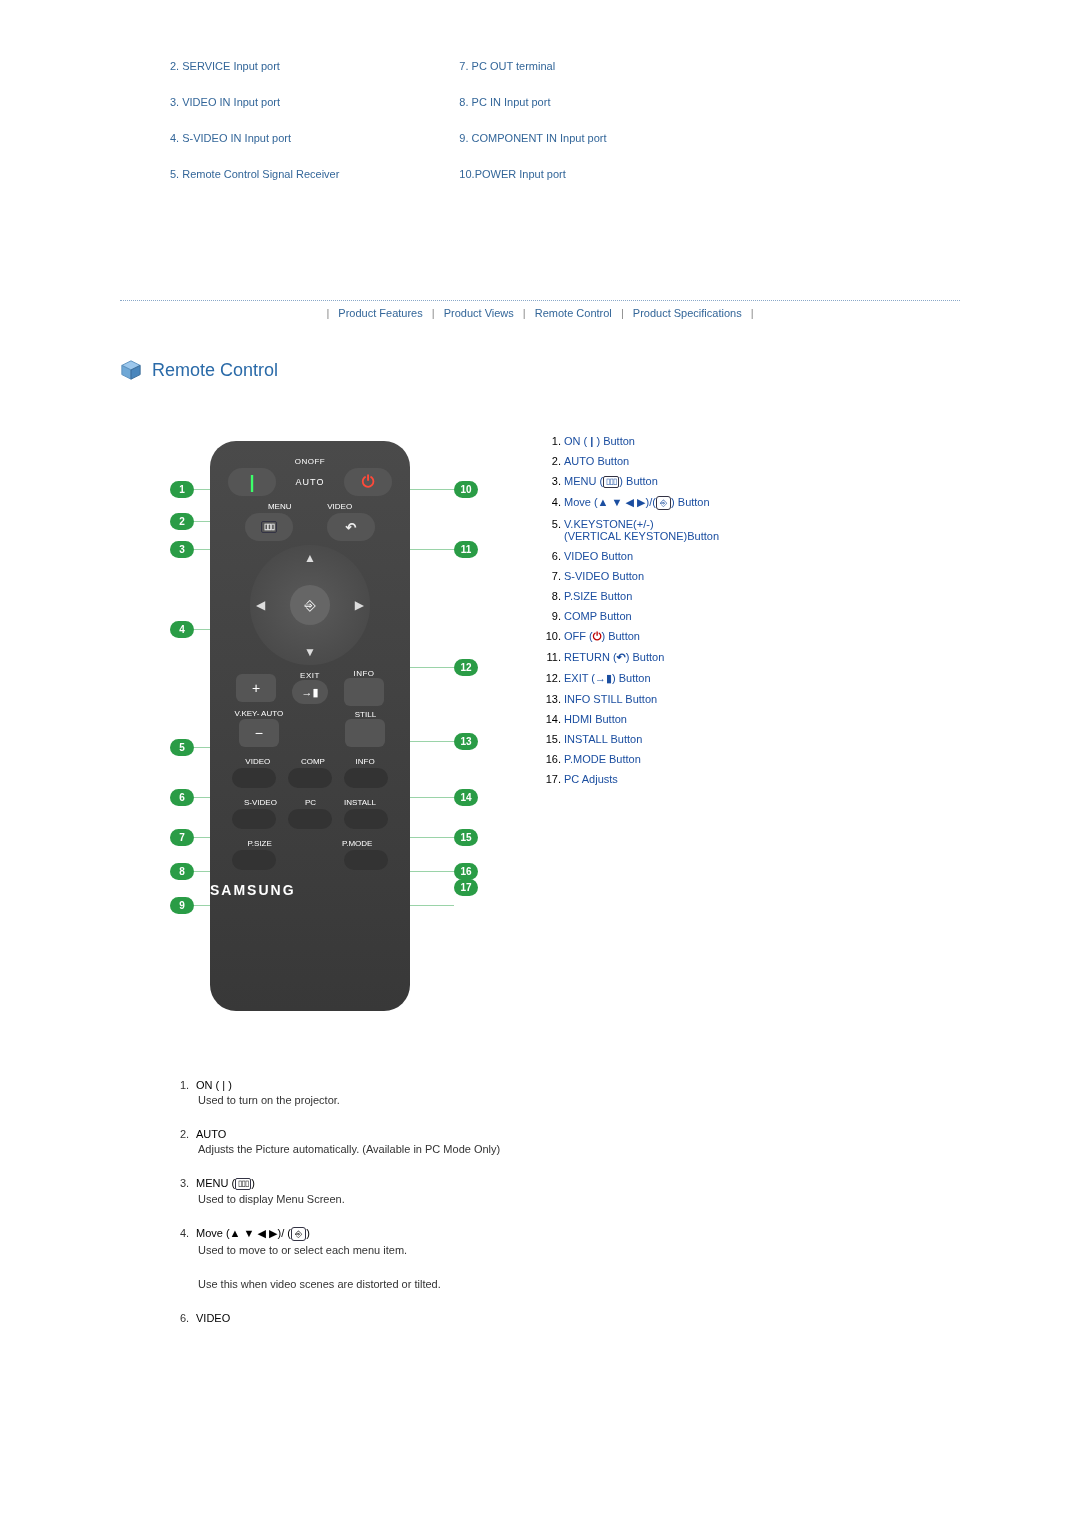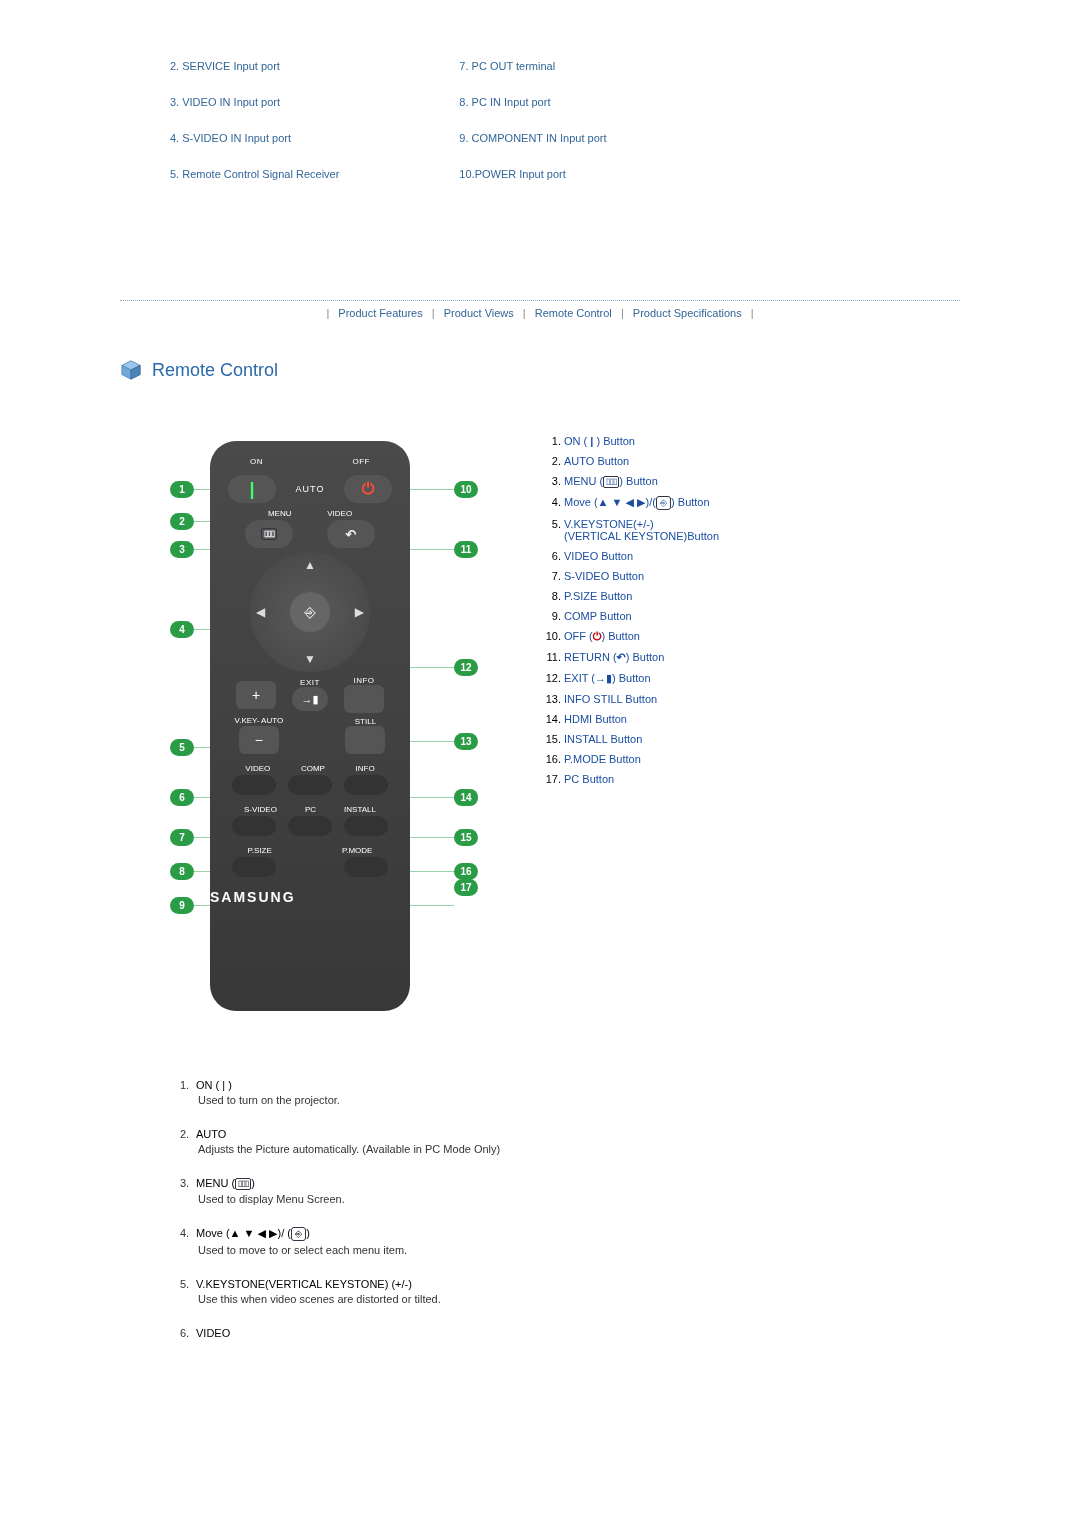--- a/index.html
+++ b/index.html
@@ -79,21 +79,21 @@
     width: 200px;
     height: 570px;
     background: linear-gradient(#4a4a4a,#383838);
     border-radius: 26px;
     color: #fff;
     font-size: 9px;
     overflow: hidden;
   }
   .remote .lbl { color: #fff; font-size: 8px; letter-spacing: 0.5px; }
   .row-labels {
-    display: flex; justify-content: space-between; margin: 16px 40px 9px;
+    display: flex; justify-content: center; margin: 16px 40px 2px;
   }
   .big-row {
     display: flex; justify-content: space-around; margin: 0 18px 4px;
   }
   .btn-round {
     width: 48px; height: 28px; background: #555; border-radius: 14px;
     display:flex;align-items:center;justify-content:center;
     font-size:13px;font-weight:bold;color:#eee;
   }
   .lbl-center { text-align:center; font-size:9px; margin:4px 0; letter-spacing:1px;}
@@ -253,21 +253,21 @@
         </div>
       <div id="badges-right">
           <div class="badge right" style="top: 50px;">10</div>
           <div class="bline" style="top: 58px; right: 26px; width: 44px;"></div>
           <div class="badge right" style="top: 110px;">11</div>
           <div class="bline" style="top: 118px; right: 26px; width: 44px;"></div>
           <div class="badge right" style="top: 228px;">12</div>
           <div class="bline" style="top: 236px; right: 26px; width: 44px;"></div>
           <div class="badge right" style="top: 302px;">13</div>
           <div class="bline" style="top: 310px; right: 26px; width: 44px;"></div>
-          <div class="badge right" style="top: 358px; border-radius: 8px;">14</div>
+          <div class="badge right" style="top: 358px;">14</div>
           <div class="bline" style="top: 366px; right: 26px; width: 44px;"></div>
           <div class="badge right" style="top: 398px;">15</div>
           <div class="bline" style="top: 406px; right: 26px; width: 44px;"></div>
           <div class="badge right" style="top: 432px;">16</div>
           <div class="bline" style="top: 440px; right: 26px; width: 44px;"></div>
           <div class="badge right" style="top: 448px;">17</div>
           <div class="bline" style="top: 474px; right: 26px; width: 44px;"></div>
         </div>
 
       <div class="remote">
@@ -369,21 +369,21 @@
           <li><span class="lnk">S-VIDEO Button</span></li>
           <li><span class="lnk">P.SIZE Button</span></li>
           <li><span class="lnk">COMP Button</span></li>
           <li><span class="lnk">OFF (<span style="color:#b00;font-weight:bold;">⏻</span>) Button</span></li>
           <li><span class="lnk">RETURN (<span style="font-weight:bold;">↶</span>) Button</span></li>
           <li><span class="lnk">EXIT (<span>→▮</span>) Button</span></li>
           <li><span class="lnk">INFO STILL Button</span></li>
           <li><span class="lnk">HDMI Button</span></li>
           <li><span class="lnk">INSTALL Button</span></li>
           <li><span class="lnk">P.MODE Button</span></li>
-          <li><span class="lnk">PC Button</span></li>
+          <li><span class="lnk">PC Adjusts</span></li>
         </ol>
     </div>
   </div>
 
   <div class="desc-list" id="desc-list">
       <div class="item">
         <div><span class="num">1.</span><span class="title">ON ( | )</span></div>
         <div class="body">Used to turn on the projector.</div>
       </div>
       <div class="item">
@@ -392,21 +392,20 @@
       </div>
       <div class="item">
         <div><span class="num">3.</span><span class="title">MENU (<span class="menu-icon">▯▯▯</span>)</span></div>
         <div class="body">Used to display Menu Screen.</div>
       </div>
       <div class="item">
         <div><span class="num">4.</span><span class="title">Move (▲ ▼ ◀ ▶)/ (<span class="enter-icon">⎆</span>)</span></div>
         <div class="body">Used to move to or select each menu item.</div>
       </div>
       <div class="item">
-        <div><span class="num">5.</span><span class="title">V.KEYSTONE(VERTICAL KEYSTONE) (+/-)</span></div>
         <div class="body">Use this when video scenes are distorted or tilted.</div>
       </div>
       <div class="item">
         <div><span class="num">6.</span><span class="title">VIDEO</span></div>
       </div>
     </div>
 
 </div>
 
 </body></html>

